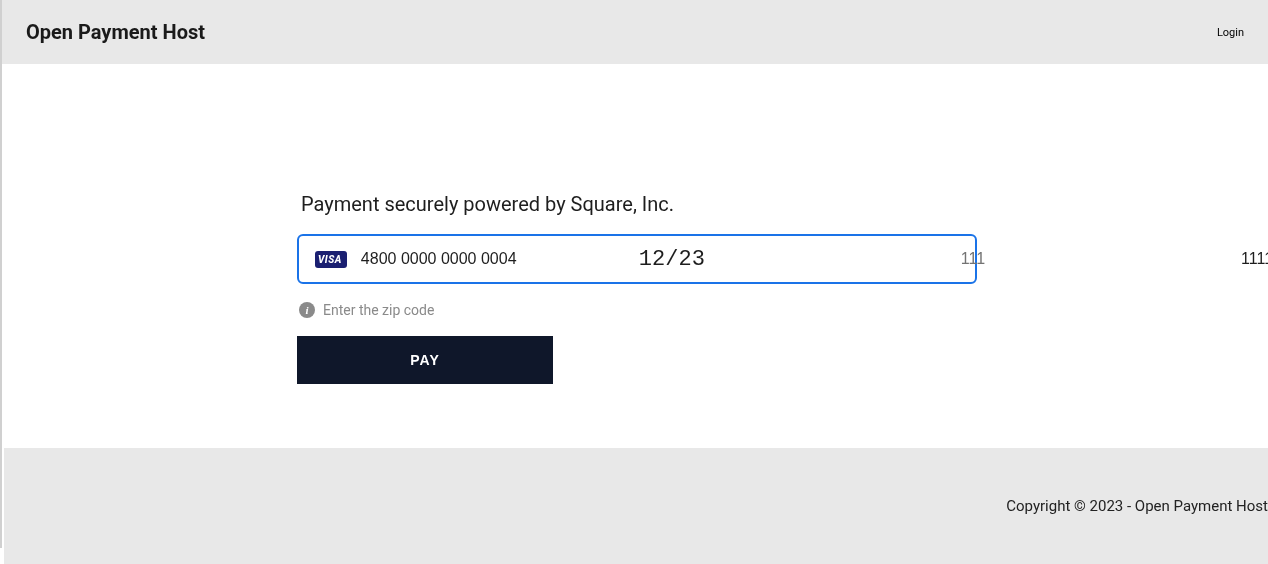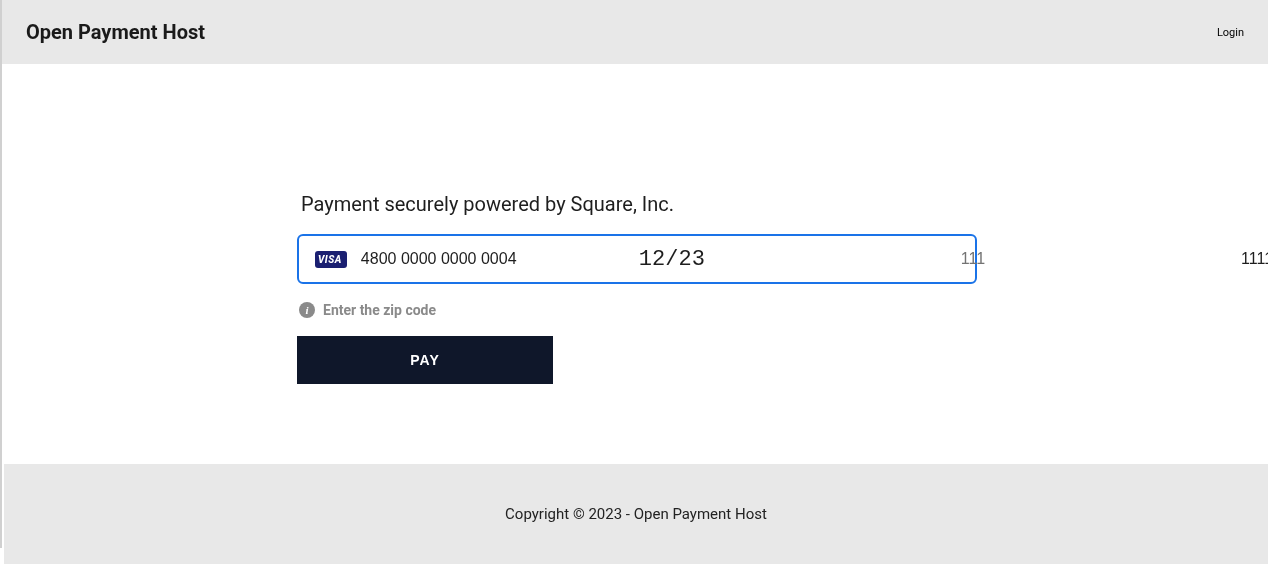--- a/index.html
+++ b/index.html
@@ -136,21 +136,20 @@
       font-weight: 700;
       display: inline-flex;
       align-items: center;
       justify-content: center;
       font-style: italic;
       font-family: Georgia, serif;
     }
     .hint-text {
       color: #8a8a8a;
       font-size: 14px;
-      font-weight: bold;
     }
     .pay-button {
       margin-top: 18px;
       width: 256px;
       height: 48px;
       background: #0f172a;
       color: #fff;
       font-weight: 700;
       font-size: 14px;
       letter-spacing: 1px;
@@ -158,25 +157,25 @@
       cursor: pointer;
       display: flex;
       align-items: center;
       justify-content: center;
     }
     .footer {
       position: absolute;
       left: 4px;
       right: 0;
       bottom: 0;
-      height: 100px;
+      height: 116px;
       background: #e8e8e8;
       display: flex;
       align-items: center;
-      justify-content: center;
+      justify-content: flex-end;
       font-size: 15px;
       color: #222;
     }
   </style>
 </head>
 <body>
 
 <div class="header">
   <div class="app-title">Open Payment Host</div>
   <div class="login-link">Login</div>

